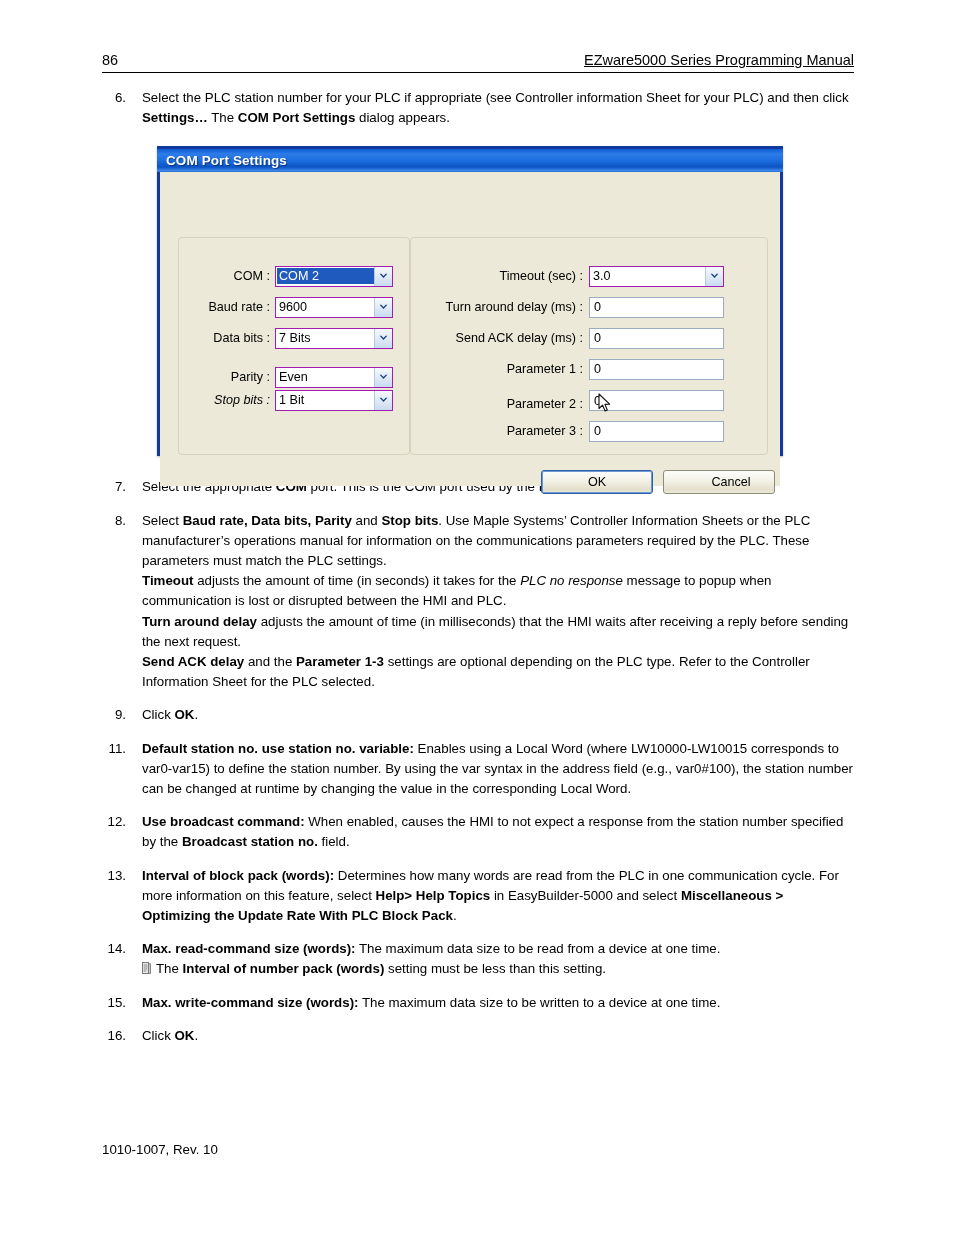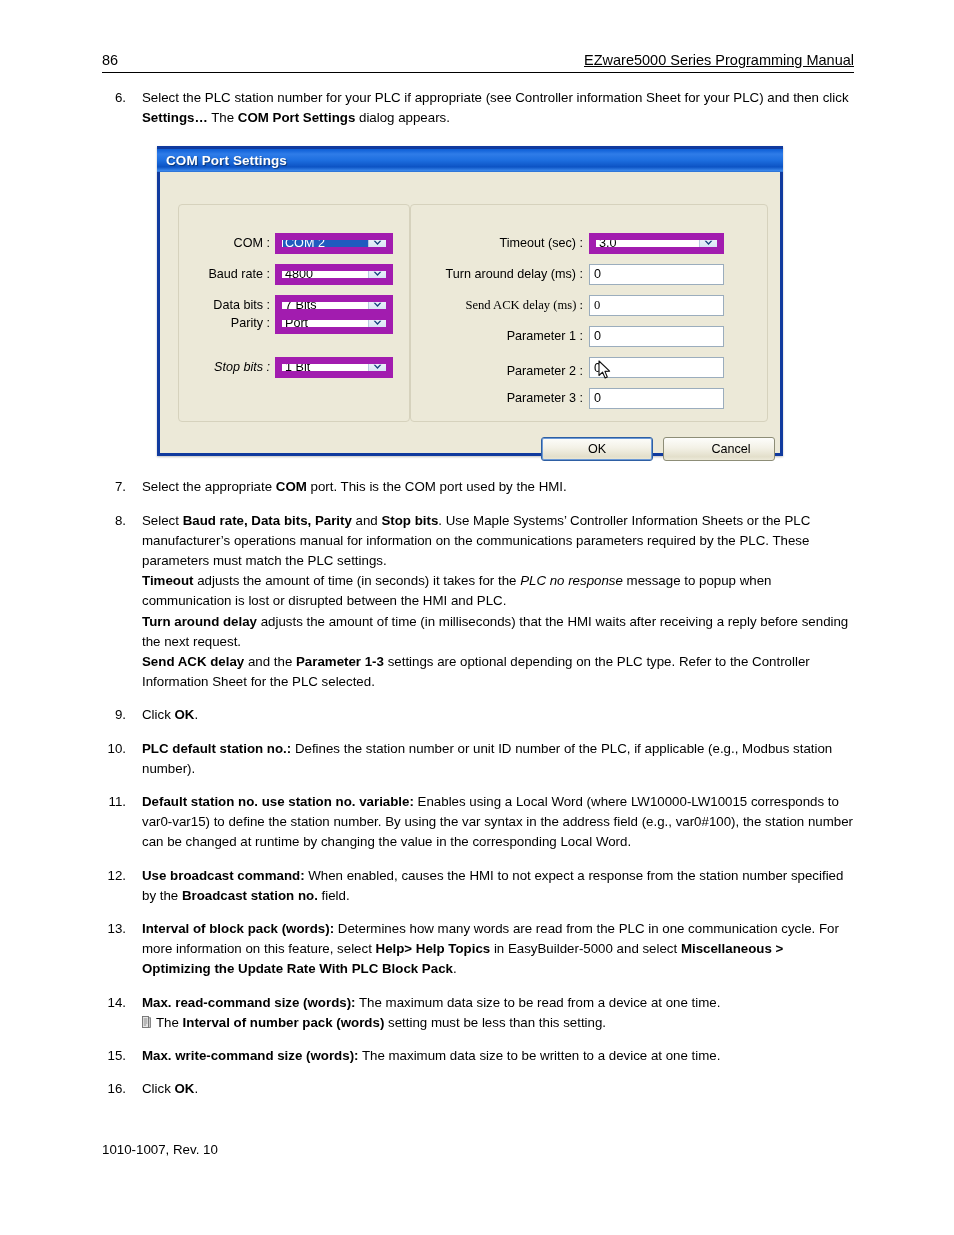--- a/index.html
+++ b/index.html
@@ -107,20 +107,21 @@
     color: #ffffff;
     font-size: 13.5px;
     font-weight: bold;
     text-shadow: 1px 1px 1px rgba(0,0,0,0.45);
     letter-spacing: 0.1px;
   }
   .dlg-body {
     position: relative;
     height: 281px;
     background: #ece9d8;
+    margin-top: 33px;
   }
 
   .groupbox {
     position: absolute;
     border: 1px solid #d6d2bd;
     border-radius: 4px;
     box-sizing: border-box;
     background: transparent;
   }
   .groupbox.left  { left: 18px;  top: 32px; width: 232px; height: 218px; }
@@ -137,21 +138,21 @@
     color: #000;
     text-align: right;
     white-space: nowrap;
   }
 
   
   .combo {
     position: relative;
     height: 21px;
     box-sizing: border-box;
-    border: 7px solid #a21caf;
+    border: 1px solid #a21caf;
     background: #ffffff;
     display: flex;
     align-items: center;
     font-size: 12.6px;
     padding-left: 3px;
     color: #000;
     overflow: hidden;
   }
   .combo .combo-text {
     flex: 1;
@@ -240,24 +241,20 @@
         <div class="num">7.</div>
         <div class="body">Select the appropriate <b>COM</b> port. This is the COM port used by the HMI.</div>
       </div>
       <div class="item">
         <div class="num">8.</div>
         <div class="body">Select <b>Baud rate, Data bits, Parity</b> and <b>Stop bits</b>. Use Maple Systems’ Controller Information Sheets or the PLC manufacturer’s operations manual for information on the communications parameters required by the PLC. These parameters must match the PLC settings.<br><b>Timeout</b> adjusts the amount of time (in seconds) it takes for the <i>PLC no response</i> message to popup when communication is lost or disrupted between the HMI and PLC.<br><b>Turn around delay</b> adjusts the amount of time (in milliseconds) that the HMI waits after receiving a reply before sending the next request.<br><b>Send ACK delay</b> and the <b>Parameter 1-3</b> settings are optional depending on the PLC type. Refer to the Controller Information Sheet for the PLC selected.</div>
       </div>
       <div class="item">
         <div class="num">9.</div>
         <div class="body">Click <b>OK</b>.</div>
-      </div>
-      <div class="item">
-        <div class="num">10.</div>
-        <div class="body"><b>PLC default station no.:</b> Defines the station number or unit ID number of the PLC, if applicable (e.g., Modbus station number).</div>
       </div>
       <div class="item">
         <div class="num">11.</div>
         <div class="body"><b>Default station no. use station no. variable:</b> Enables using a Local Word (where LW10000-LW10015 corresponds to var0-var15) to define the station number. By using the var syntax in the address field (e.g., var0#100), the station number can be changed at runtime by changing the value in the corresponding Local Word.</div>
       </div>
       <div class="item">
         <div class="num">12.</div>
         <div class="body"><b>Use broadcast command:</b> When enabled, causes the HMI to not expect a response from the station number specified by the <b>Broadcast station no.</b> field.</div>
       </div>
       <div class="item">
@@ -309,43 +306,43 @@
             <span class="combo-arrow">
               <svg width="9" height="6" viewBox="0 0 9 6">
                 <path d="M0.6 0.8 L4.5 5 L8.4 0.8 L6.7 0.8 L4.5 3.1 L2.3 0.8 Z" fill="#15417e"></path>
               </svg>
             </span>
           </div>
         </div>
         <div class="field-row" style="left: 0px; top: 91px;">
           <div class="field-label" style="width: 110px;">Baud rate :</div>
           <div class="combo" style="margin-left: 5px; width: 118px;">
-            <span class="combo-text">4800</span>
+            <span class="combo-text">9600</span>
             <span class="combo-arrow">
               <svg width="9" height="6" viewBox="0 0 9 6">
                 <path d="M0.6 0.8 L4.5 5 L8.4 0.8 L6.7 0.8 L4.5 3.1 L2.3 0.8 Z" fill="#15417e"></path>
               </svg>
             </span>
           </div>
         </div>
         <div class="field-row" style="left: 0px; top: 122px;">
           <div class="field-label" style="width: 110px;">Data bits :</div>
           <div class="combo" style="margin-left: 5px; width: 118px;">
             <span class="combo-text">7 Bits</span>
             <span class="combo-arrow">
               <svg width="9" height="6" viewBox="0 0 9 6">
                 <path d="M0.6 0.8 L4.5 5 L8.4 0.8 L6.7 0.8 L4.5 3.1 L2.3 0.8 Z" fill="#15417e"></path>
               </svg>
             </span>
           </div>
         </div>
-        <div class="field-row" style="left: 0px; top: 140px;">
+        <div class="field-row" style="left: 0px; top: 161px;">
           <div class="field-label" style="width: 110px;">Parity :</div>
           <div class="combo" style="margin-left: 5px; width: 118px;">
-            <span class="combo-text">Port</span>
+            <span class="combo-text">Even</span>
             <span class="combo-arrow">
               <svg width="9" height="6" viewBox="0 0 9 6">
                 <path d="M0.6 0.8 L4.5 5 L8.4 0.8 L6.7 0.8 L4.5 3.1 L2.3 0.8 Z" fill="#15417e"></path>
               </svg>
             </span>
           </div>
         </div>
         <div class="field-row" style="left: 0px; top: 184px;">
           <div class="field-label" style="width: 110px; font-style: italic;">Stop bits :</div>
           <div class="combo" style="margin-left: 5px; width: 118px;">
@@ -369,21 +366,21 @@
               </svg>
             </span>
           </div>
         </div>
         <div class="field-row" style="left: 255px; top: 91px;">
           <div class="field-label" style="width: 168px;">Turn around delay (ms) :</div>
           <div class="txtbox" style="width: 135px; margin-left: 6px;">
             <span>0</span>
           </div>
         </div>
-        <div class="field-row" style="left: 255px; top: 122px; font-family: Liberation Serif, serif;">
+        <div class="field-row" style="left: 255px; top: 122px;">
           <div class="field-label" style="width: 168px;">Send ACK delay (ms) :</div>
           <div class="txtbox" style="width: 135px; margin-left: 6px;">
             <span>0</span>
           </div>
         </div>
         <div class="field-row" style="left: 255px; top: 153px;">
           <div class="field-label" style="width: 168px;">Parameter 1 :</div>
           <div class="txtbox" style="width: 135px; margin-left: 6px;">
             <span>0</span>
           </div>

